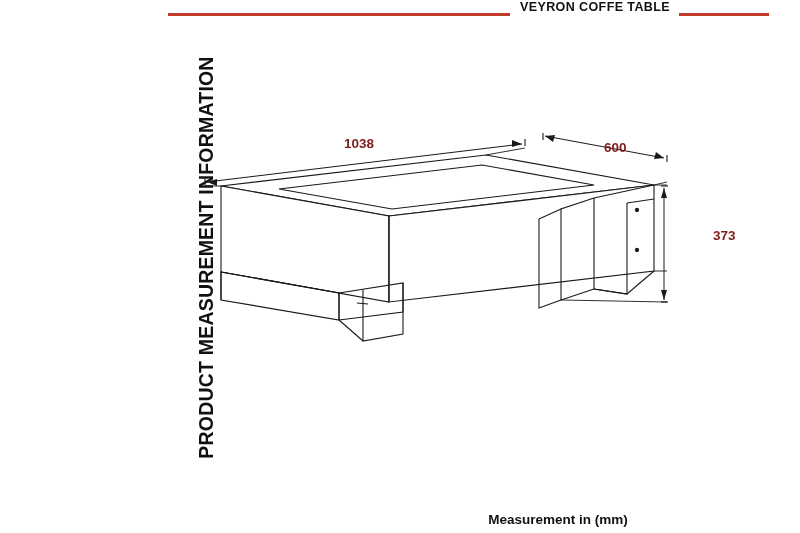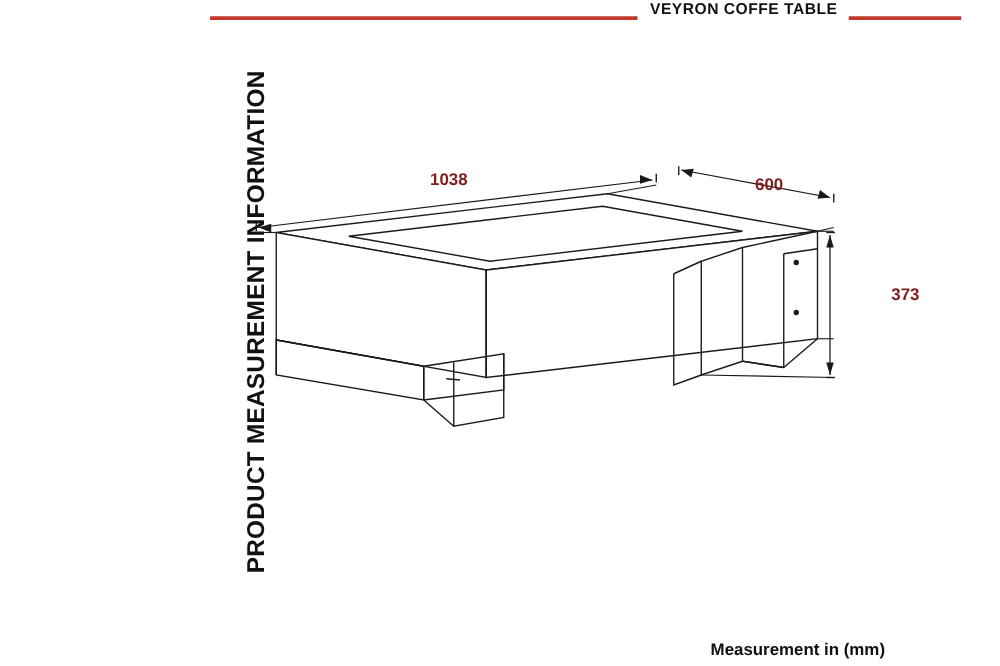--- a/index.html
+++ b/index.html
@@ -66,21 +66,21 @@
   }
   
   .caption {
     position: absolute;
     left: 380px;
     top: 512px;
     width: 300px;
     font-size: 13.5px;
     font-weight: bold;
     color: #111111;
-    text-align: right;
+    text-align: center;
     padding-left: 12px;
   }
   
   .dim-label {
     position: absolute;
     font-size: 13.5px;
     font-weight: bold;
     color: #7f1d1d;
     white-space: nowrap;
   }

